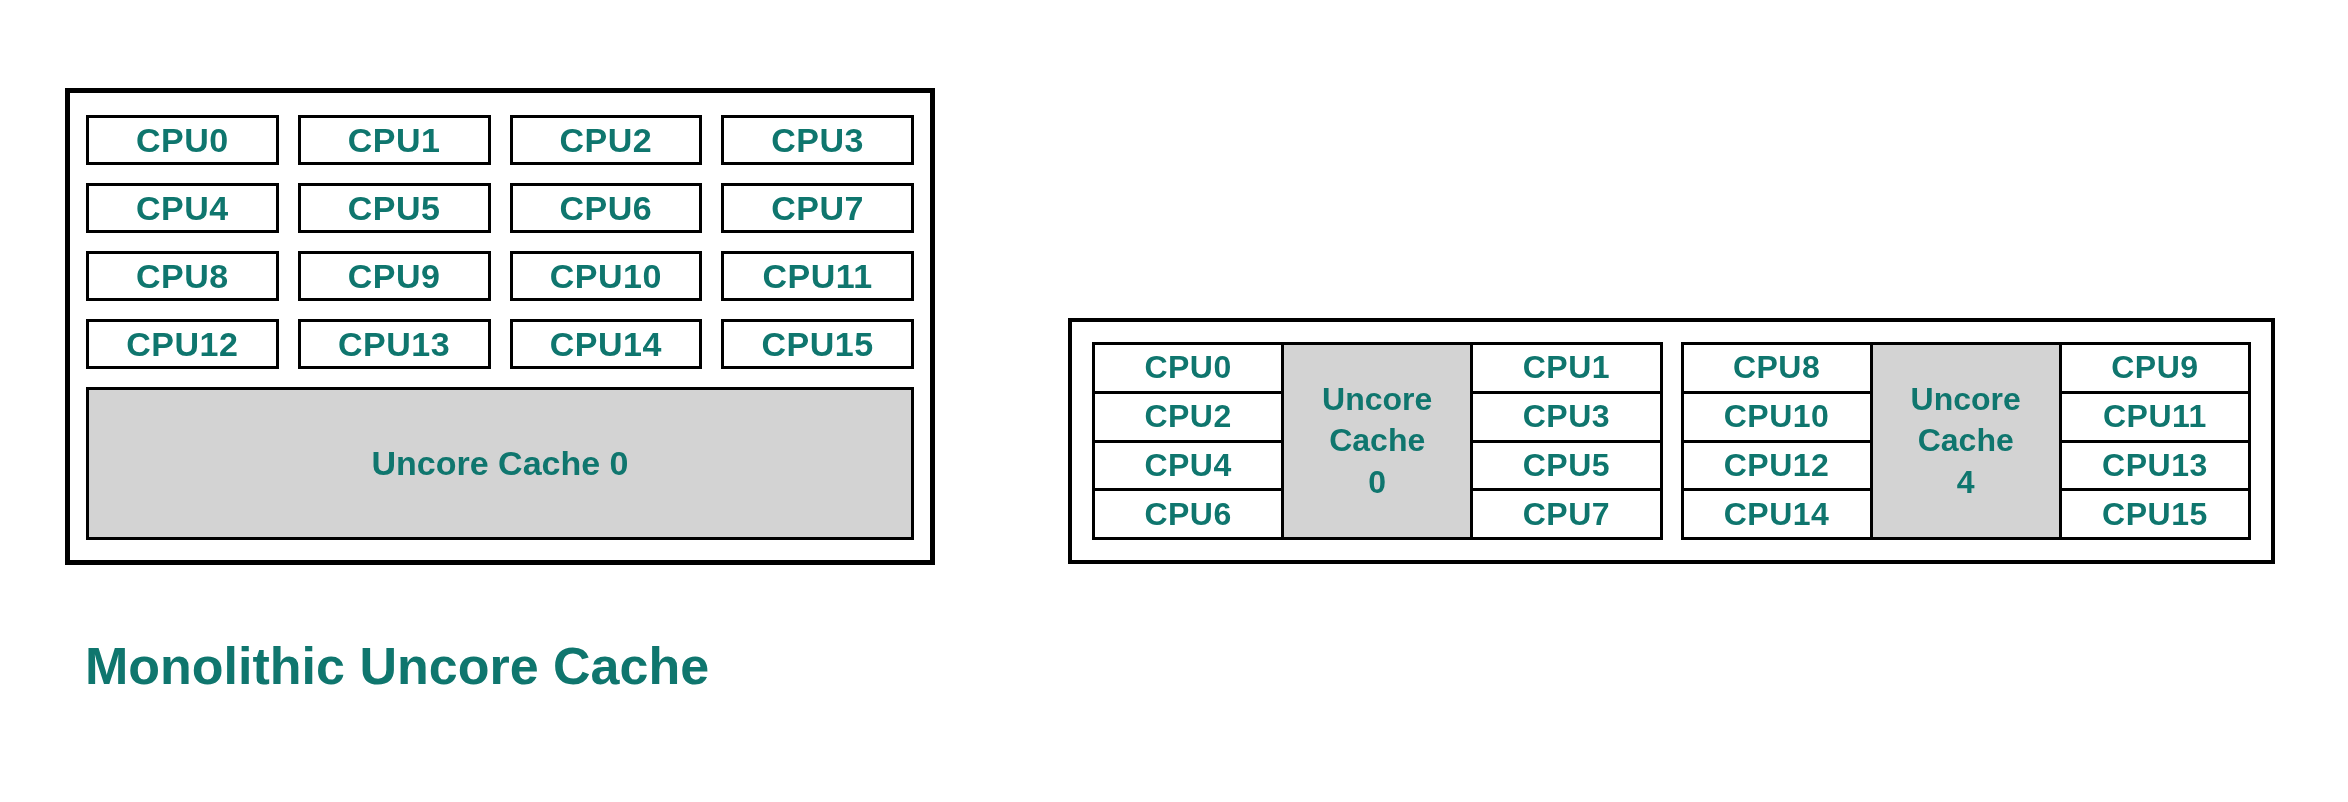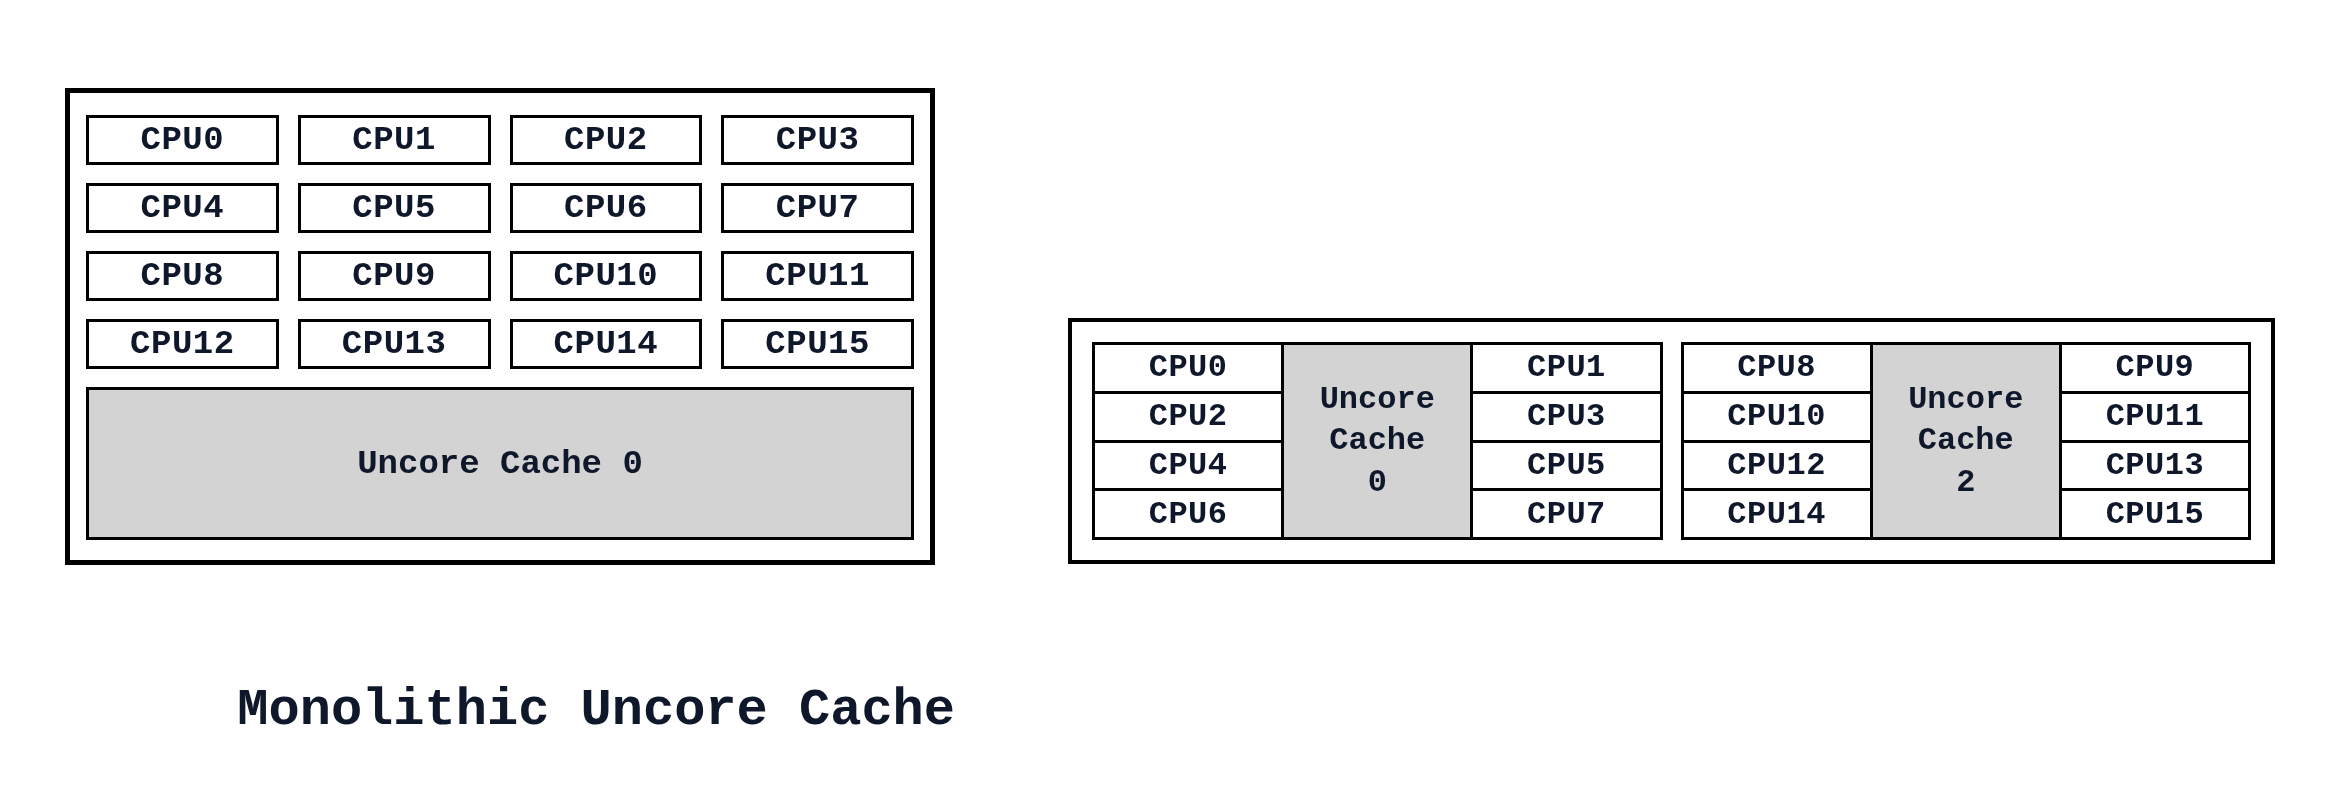--- a/index.html
+++ b/index.html
@@ -1,18 +1,18 @@
 <!DOCTYPE html>
 <html><head>
 <meta charset="utf-8">
 <style>
   html, body { margin:0; padding:0; background:#ffffff; }
   .canvas {
     position:relative; width:2348px; height:802px; background:#ffffff;
-    font-family:Liberation Mono, monospace; font-weight:bold; color:#0f172a;
+    font-family:Liberation Sans, sans-serif; font-weight:bold; color:#0f766e;
     overflow:hidden;
   }
 
   
   .mono {
     position:absolute; left:65px; top:88px; width:870px; height:477px;
     border:5px solid #000; box-sizing:border-box; background:#fff;
     display:flex; flex-direction:column; gap:18px; padding:22px 16px 20px 16px;
   }
   .mono-grid {
@@ -47,21 +47,21 @@
   .cache-s {
     grid-row:span 4; background:#d3d3d3;
     display:flex; align-items:center; justify-content:center;
     font-size:32px; text-align:center; line-height:1.3;
   }
   .cache-s > span { display:block; max-width:118px; }
 
   
   .caption {
     position:absolute; top:636px; font-size:52px; line-height:60px;
-    text-align:right; white-space:nowrap;margin-top:45px;
+    text-align:left; white-space:nowrap;
   }
   .caption-mono  { left:85px;  width:870px; }
   .caption-split { left:1097px; width:1207px; }
 </style>
 </head>
 <body>
 
 <div class="canvas">
 
   <section class="mono">
@@ -99,21 +99,21 @@
       <div class="cpu-s">CPU3</div>
       <div class="cpu-s">CPU5</div>
       <div class="cpu-s">CPU7</div>
     </div>
     <div class="group">
       <div class="cpu-s">CPU8</div>
       <div class="cpu-s">CPU10</div>
       <div class="cpu-s">CPU12</div>
       <div class="cpu-s">CPU14</div>
       <div class="cache-s">
-        <span>Uncore Cache 2</span>
+        <span>Uncore Cache 4</span>
       </div>
       <div class="cpu-s">CPU9</div>
       <div class="cpu-s">CPU11</div>
       <div class="cpu-s">CPU13</div>
       <div class="cpu-s">CPU15</div>
     </div>
   </section>
 
   <div class="caption caption-mono">Monolithic Uncore Cache</div>
 

